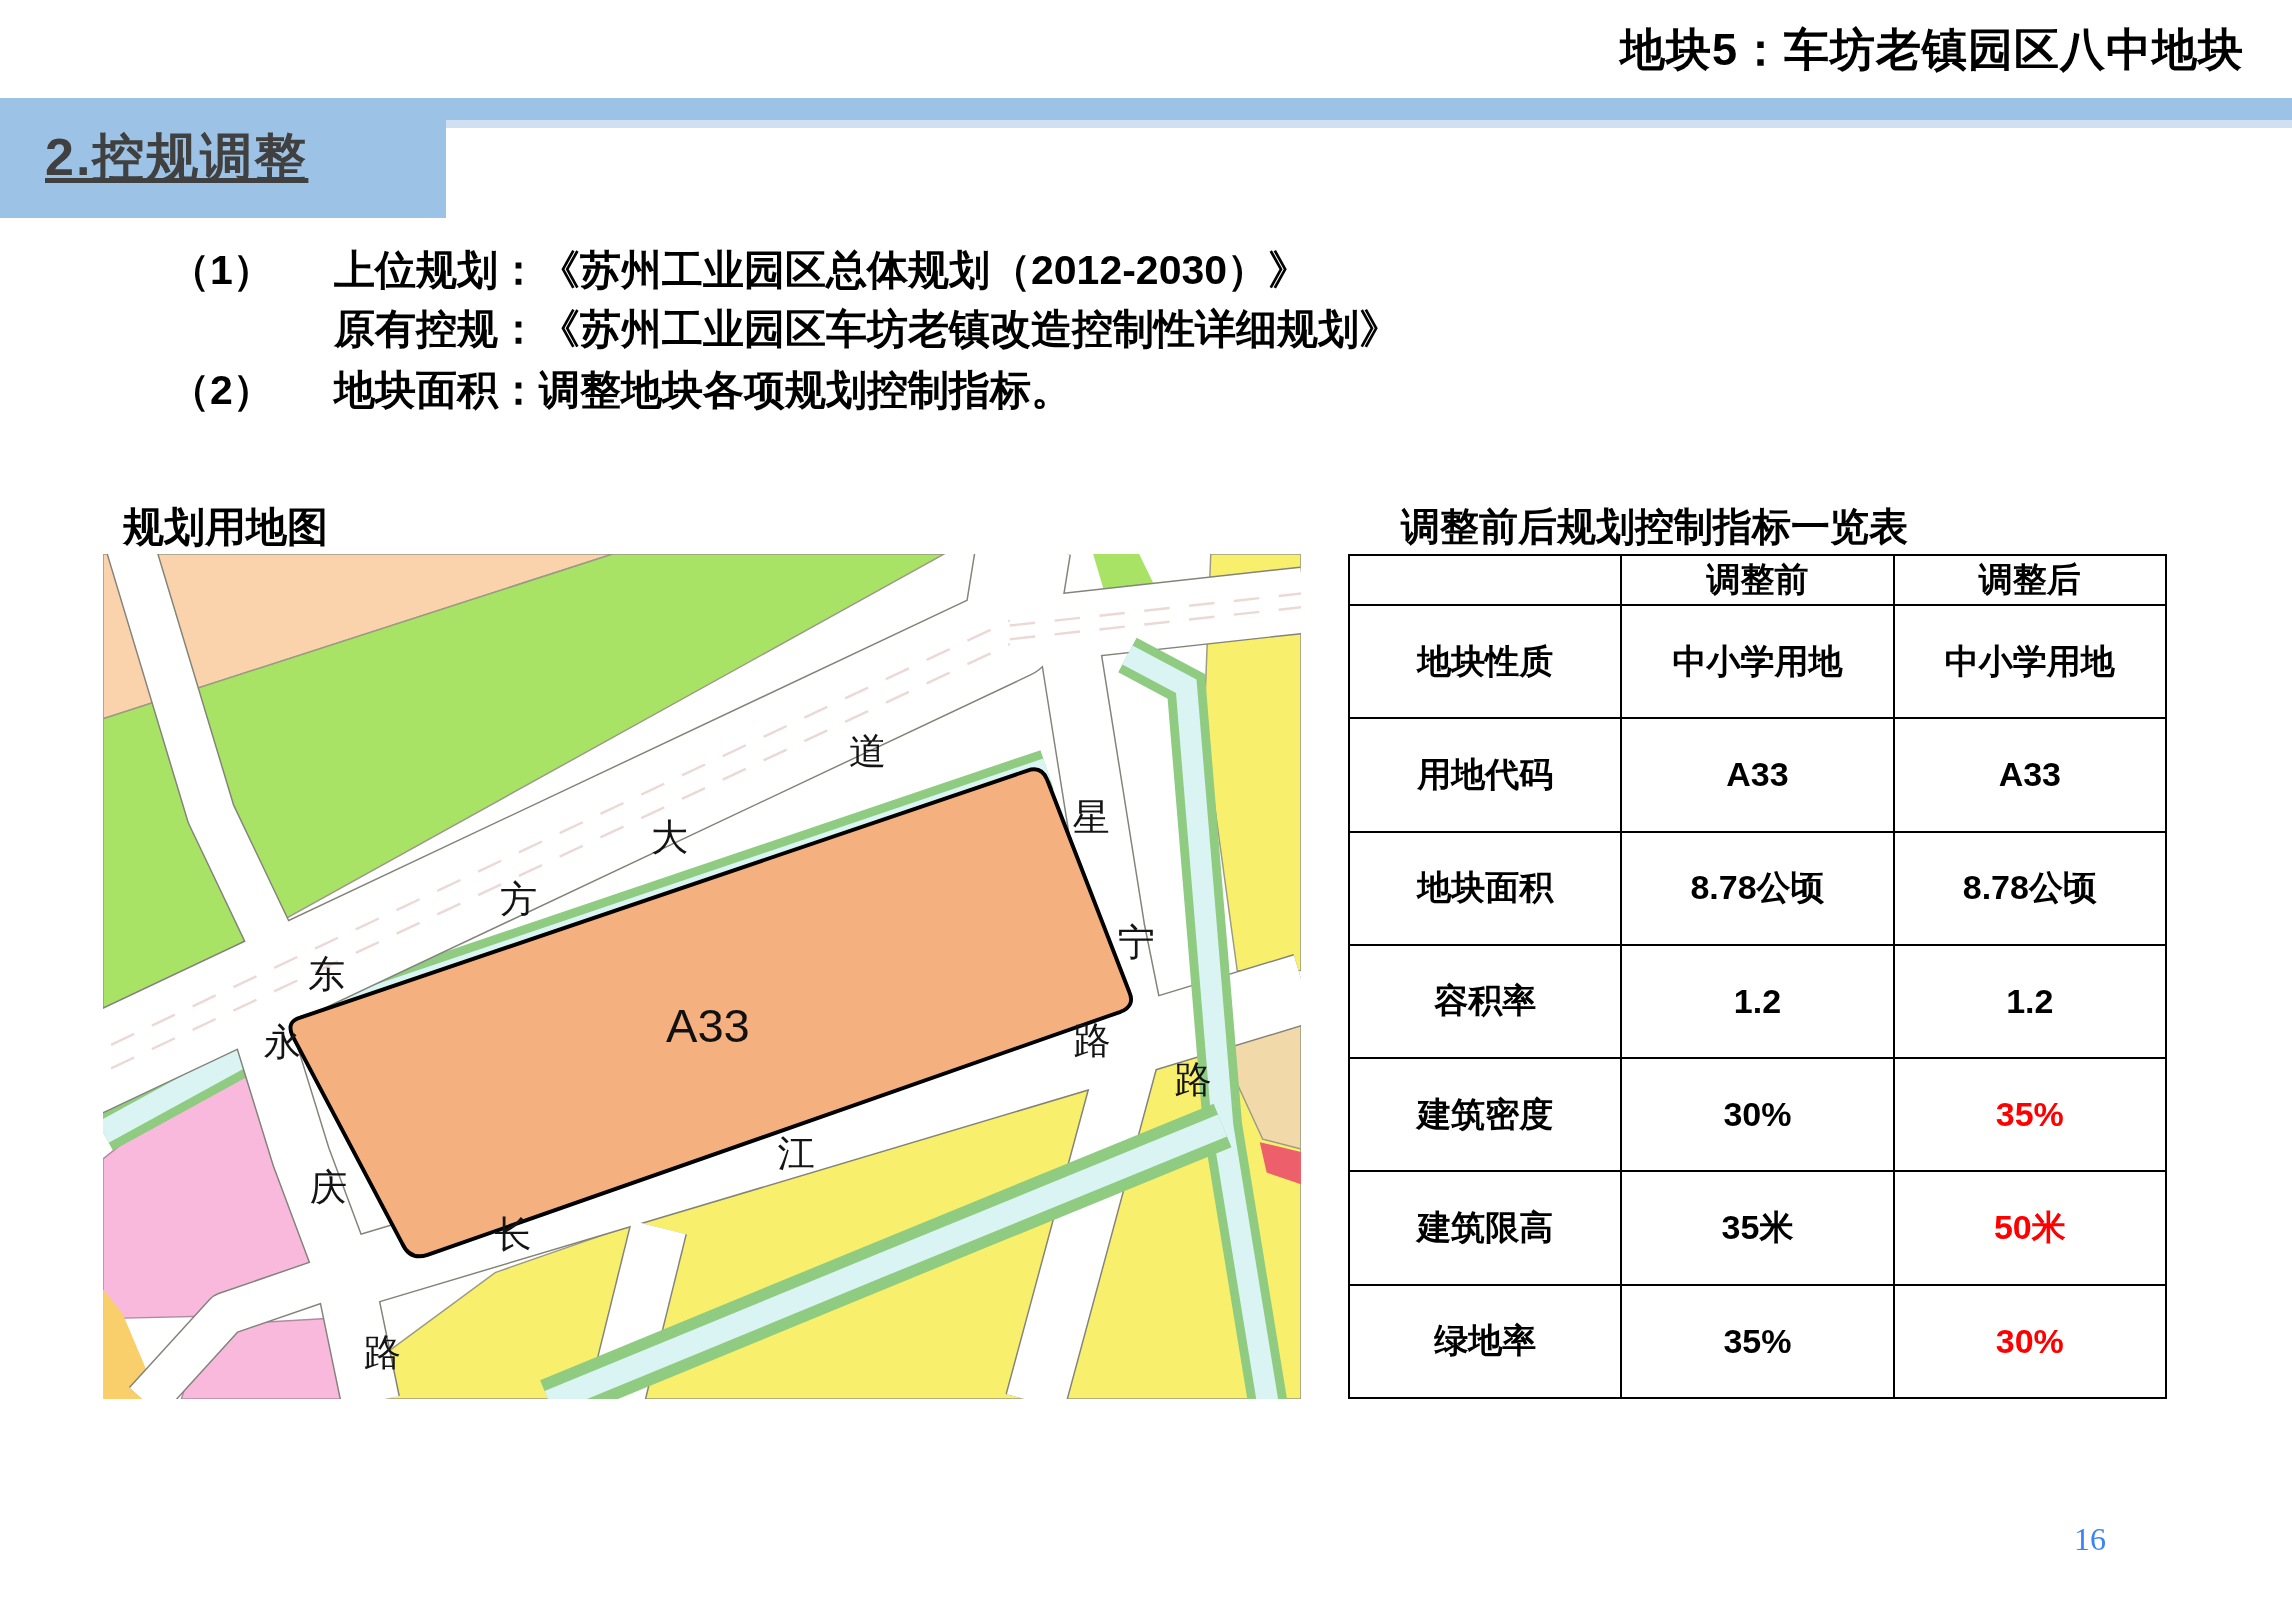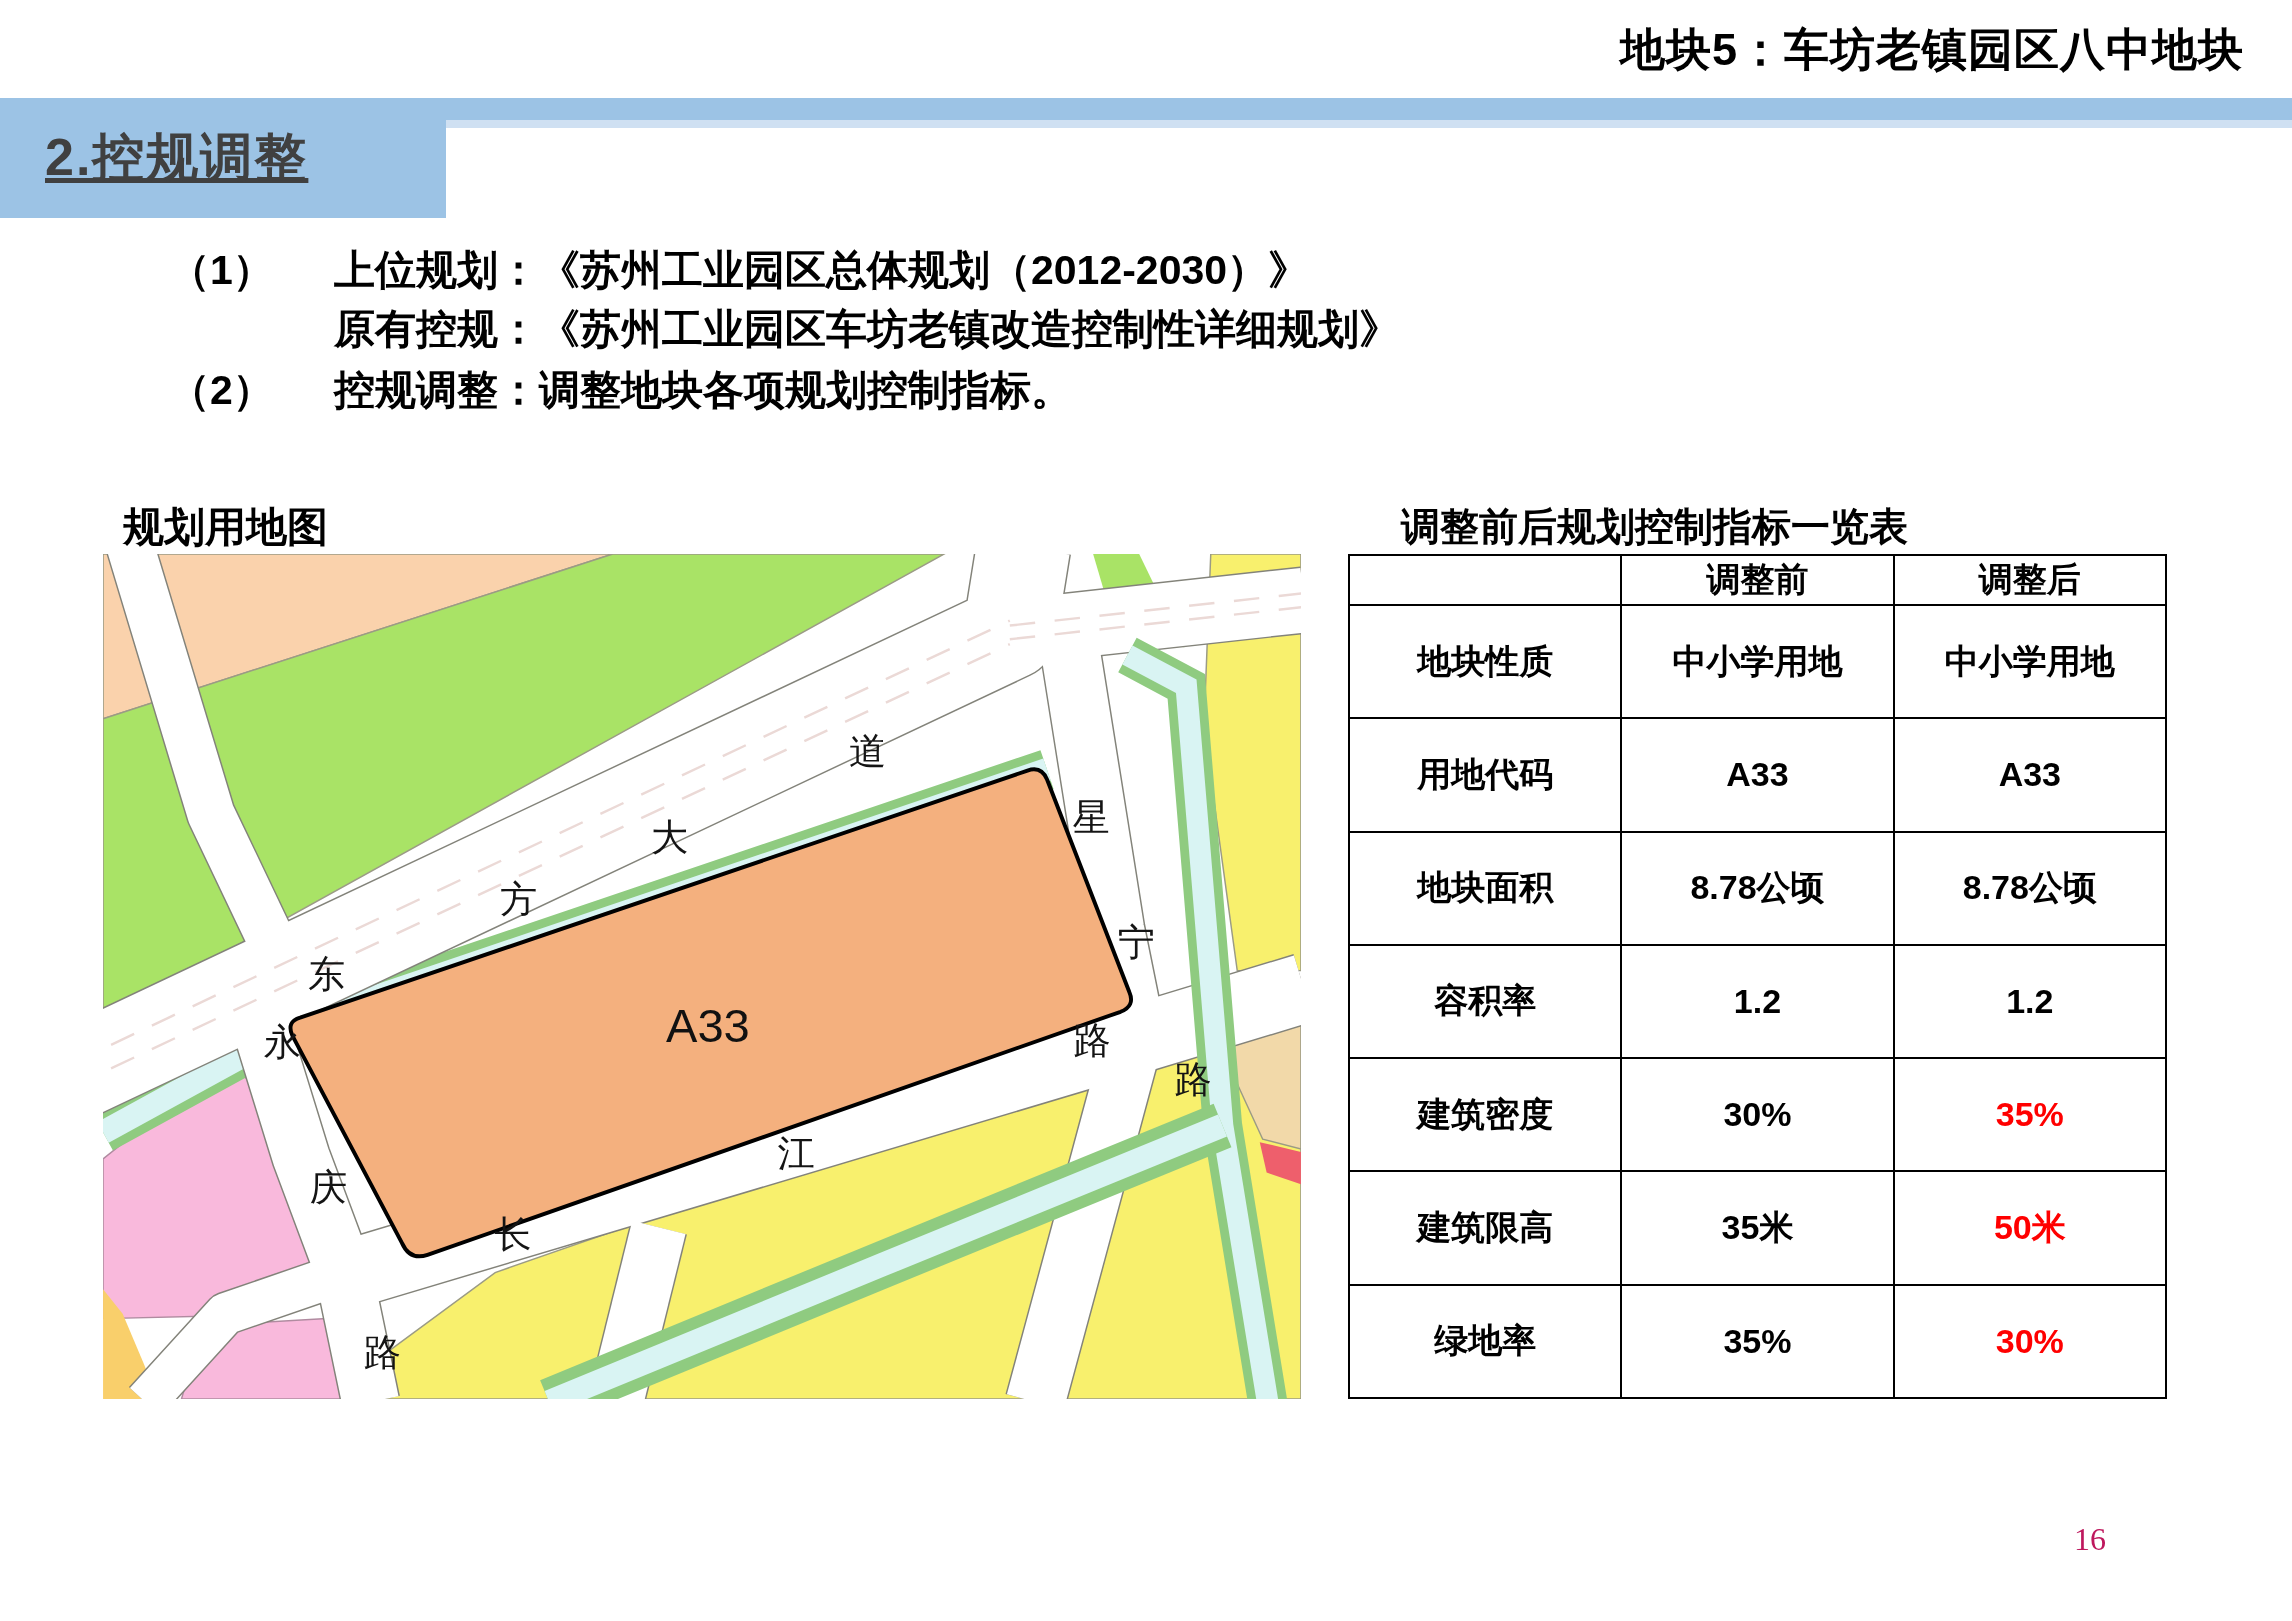--- a/index.html
+++ b/index.html
@@ -29,21 +29,21 @@
   .map-wrap svg{display:block;}
   .roadlabel{font-size:38px;fill:#141414;font-family:"Liberation Sans",sans-serif;}
   .plotlabel{font-size:48px;fill:#111;font-family:"Liberation Sans",sans-serif;}
   
   .ind-table-wrap{position:absolute;left:1348px;top:554px;width:819px;height:845px;}
   table.ind{border-collapse:collapse;width:100%;height:100%;table-layout:fixed;background:#fff;padding-left:40px;}
   table.ind th,table.ind td{border:2.9px solid #000;text-align:center;vertical-align:middle;
        font-size:34px;font-weight:bold;color:#000;font-family:"Liberation Sans",sans-serif;}
   table.ind td.red{color:#FF0000;}
   
-  .page-number{position:absolute;left:2074px;top:1521px;font-size:32px;color:#be185d;
+  .page-number{position:absolute;left:2074px;top:1521px;font-size:32px;color:#3b82f6;
                font-family:"Liberation Serif",serif;}
 </style>
 </head>
 <body>
 
 <div id="slide">
 
   <div class="header-title">地块5：车坊老镇园区八中地块</div>
 
   <div class="banner-bar"></div>
@@ -54,21 +54,21 @@
 
   <div class="body-line body-line1">
     <span class="num">（1）</span>
     <span>上位规划：</span><span>《苏州工业园区总体规划（2012-2030）》</span>
   </div>
   <div class="body-line body-line2">
     <span>原有控规：</span><span>《苏州工业园区车坊老镇改造控制性详细规划》</span>
   </div>
   <div class="body-line body-line3">
     <span class="num">（2）</span>
-    <span>控规调整：</span><span>调整地块各项规划控制指标。</span>
+    <span>地块面积：</span><span>调整地块各项规划控制指标。</span>
   </div>
 
   <div class="map-caption">规划用地图</div>
   <div class="table-caption">调整前后规划控制指标一览表</div>
 
   <div class="map-wrap">
     <svg width="1198" height="845" viewBox="105 565 1222 862">
 
       <rect x="105" y="565" width="1222" height="862" fill="#FFFFFF"></rect>
 

